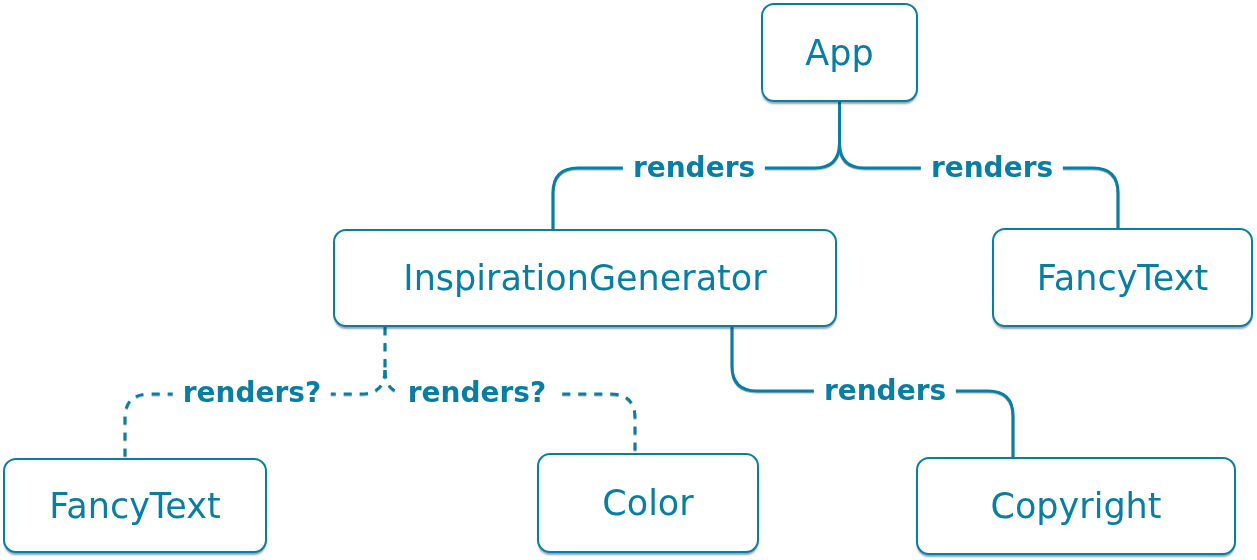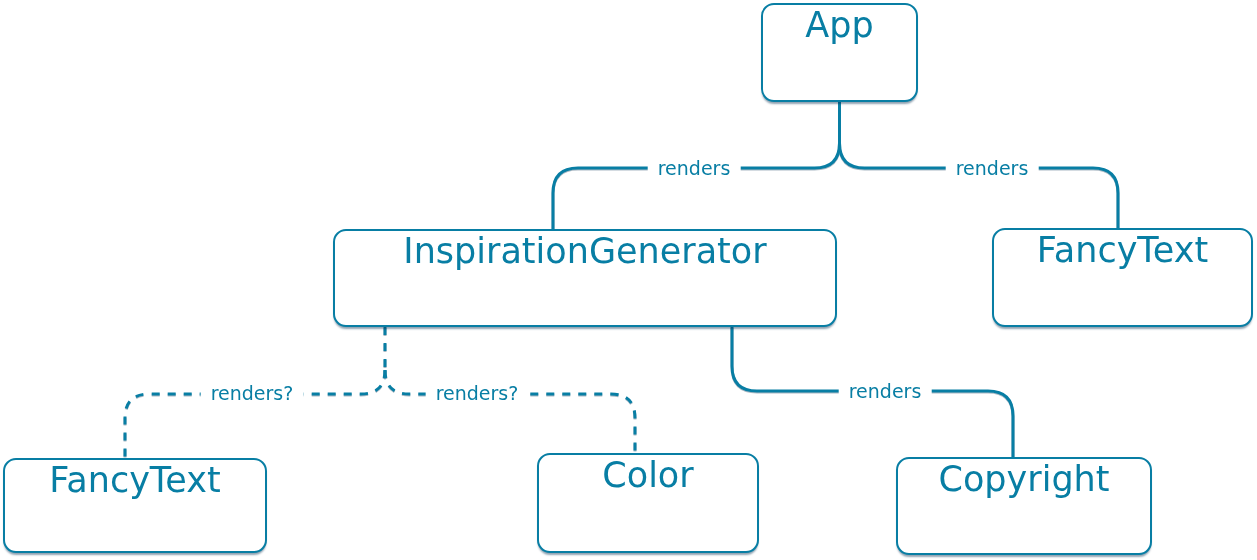--- a/index.html
+++ b/index.html
@@ -34,37 +34,37 @@
   path.dashed {
     stroke-dasharray: 8 8;
   }
   .node {
     position: absolute;
     background: var(--node-bg);
     border: 2.5px solid var(--accent);
     border-radius: 13px;
     box-shadow: 0 3px 2px -1px rgba(12, 52, 84, 0.45);
     display: flex;
-    align-items: flex-start;
+    align-items: center;
     justify-content: center;
     z-index: 2;
   }
   .node-label {
     color: var(--accent);
     font-size: 35px;
     font-weight: 500;
     white-space: nowrap;
   }
   .edge-label {
     position: absolute;
     transform: translate(-50%, -50%);
     background: var(--page-bg);
     color: var(--accent);
-    font-weight: normal;
-    font-size: 19px;
+    font-weight: bold;
+    font-size: 28px;
     line-height: 1.2;
     padding: 1px 10px;
     white-space: nowrap;
     z-index: 3;
   }
 </style>
 </head>
 <body>
 
 <div class="canvas">
@@ -95,21 +95,21 @@
   </div>
 
   <div class="node" style="left:3px; top:458px; width:264px; height:95px">
     <span class="node-label">FancyText</span>
   </div>
 
   <div class="node" style="left:537px; top:453px; width:222px; height:100px">
     <span class="node-label">Color</span>
   </div>
 
-  <div class="node" style="left:896px; top:457px; width:256px; height:98px">
+  <div class="node" style="left:916px; top:457px; width:320px; height:98px">
     <span class="node-label">Copyright</span>
   </div>
 
   <span class="edge-label" style="left:694px; top:168px">renders</span>
 
   <span class="edge-label" style="left:992px; top:168px">renders</span>
 
   <span class="edge-label" style="left:252px; top:393px">renders?</span>
 
   <span class="edge-label" style="left:477px; top:393px">renders?</span>

